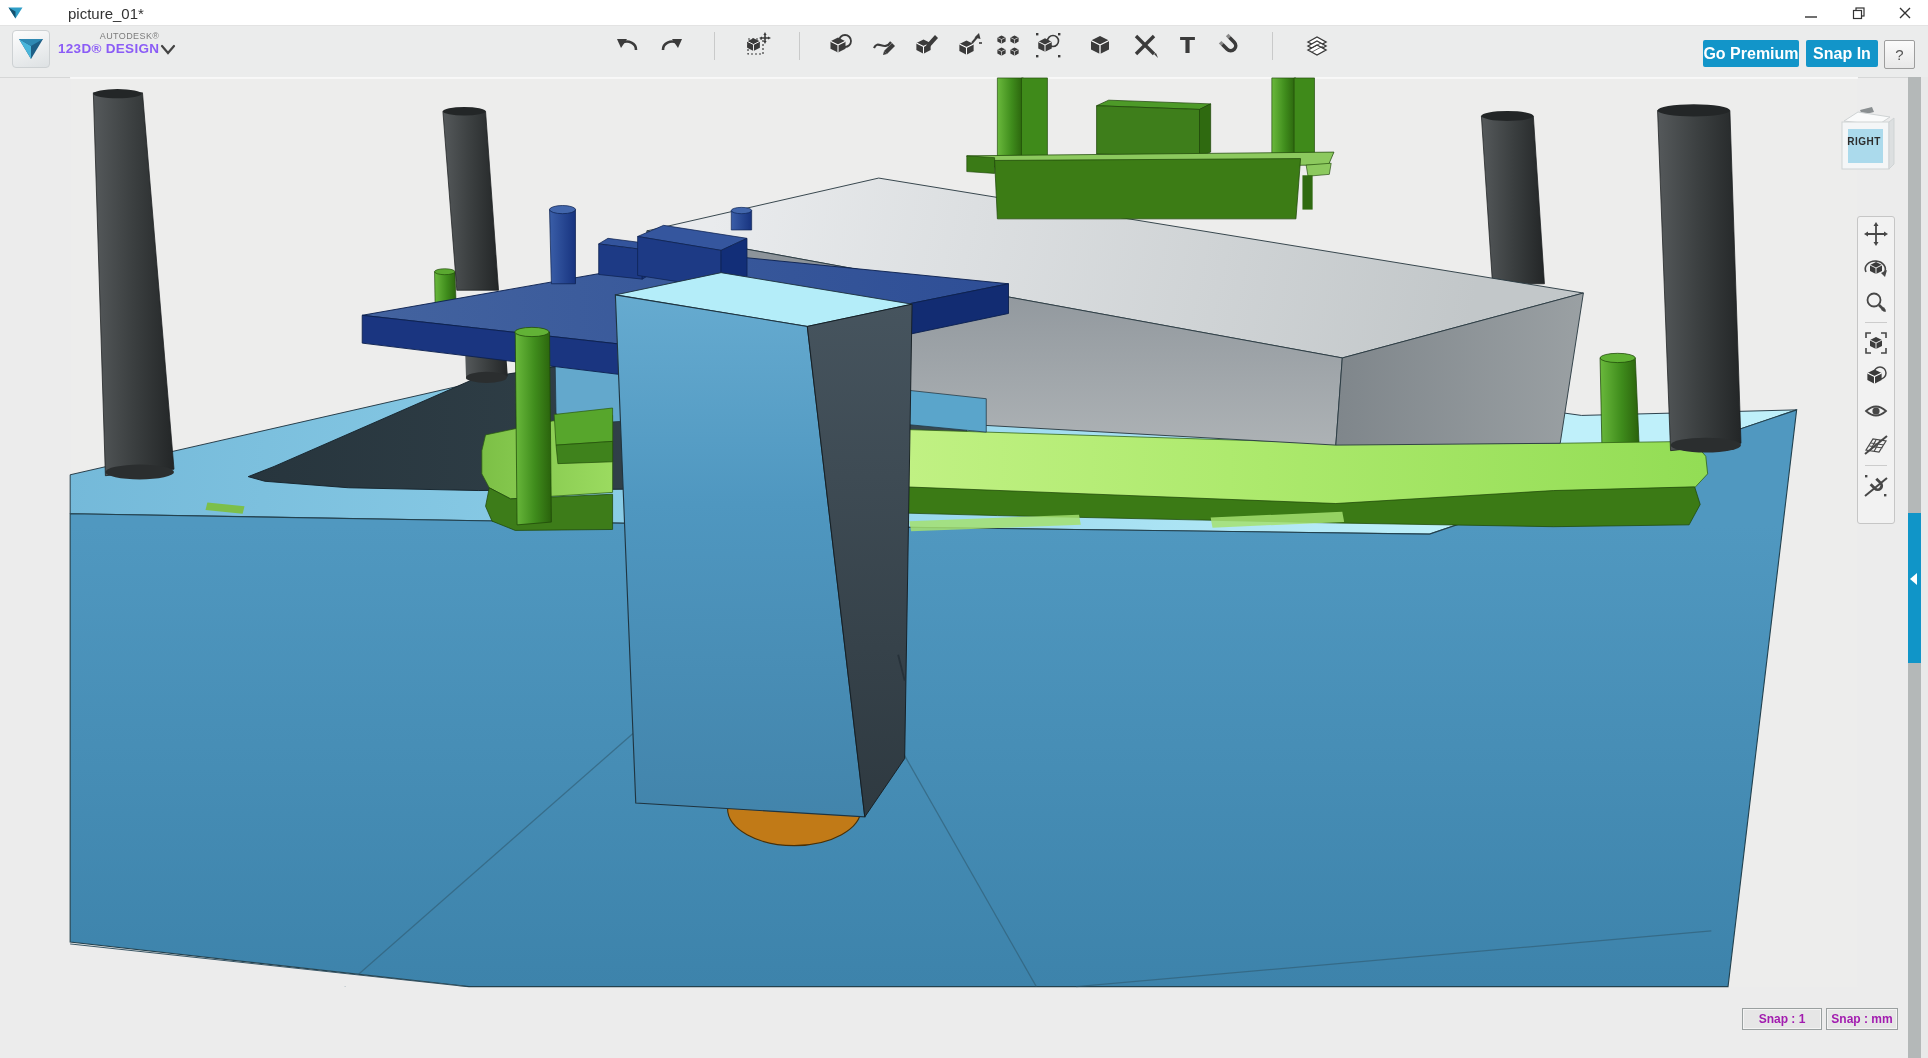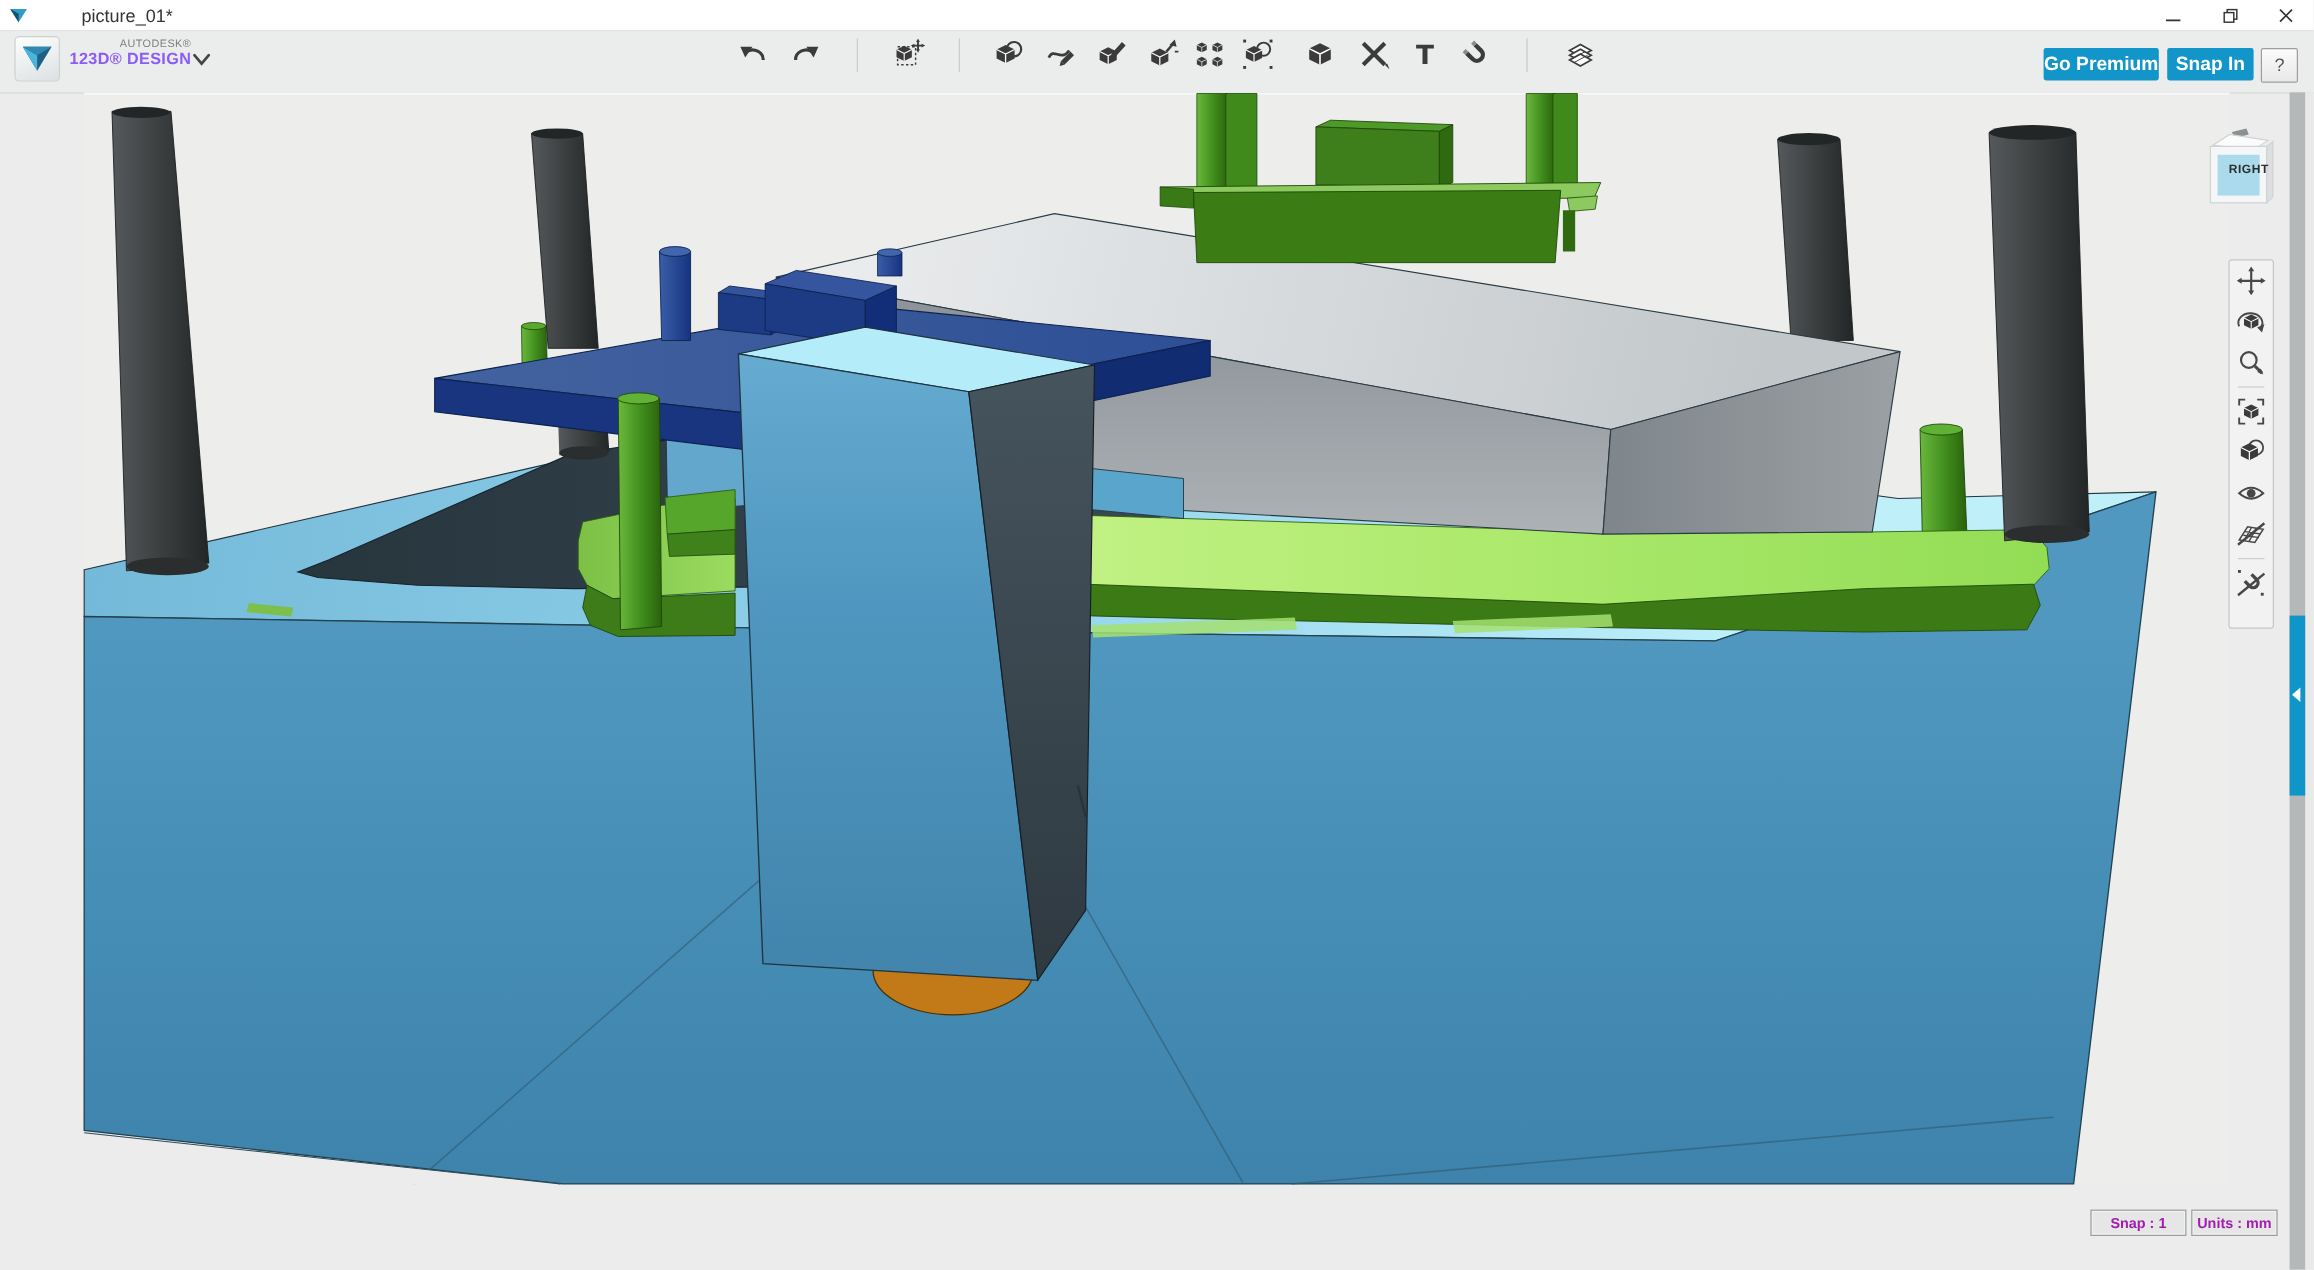--- a/index.html
+++ b/index.html
@@ -19,21 +19,21 @@
   .ticon{position:absolute;top:6px;width:26px;height:26px;cursor:pointer;}
   .tsep{position:absolute;top:6px;width:1px;height:28px;background:#c9caca;}
   .btn{position:absolute;top:14px;height:27px;border-radius:2px;font-size:16px;font-weight:bold;
     display:flex;align-items:center;justify-content:center;color:#fff;cursor:pointer;}
   .btn-blue{background:#1295c9;}
   #help-btn{background:linear-gradient(#fbfbfb,#e8e8e8);border:1px solid #9d9d9d;color:#555;font-weight:normal;font-size:15px;}
   
   #viewport{position:absolute;left:0;top:77px;width:1928px;height:981px;}
   #scene{position:absolute;left:0;top:0;}
   #viewcube{position:absolute;left:1834px;top:27px;width:64px;height:74px;}
-  #viewcube-label{position:absolute;left:20px;top:32px;width:40px;text-align:center;font-size:10px;font-weight:bold;color:#2c2c2c;letter-spacing:.5px;}
+  #viewcube-label{position:absolute;left:10px;top:32px;width:40px;text-align:center;font-size:10px;font-weight:bold;color:#2c2c2c;letter-spacing:.5px;}
   #navbar{position:absolute;left:1857px;top:139px;width:36px;height:306px;background:#f2f2f2;
     border:1px solid #c6c6c6;border-radius:3px;display:flex;flex-direction:column;align-items:center;}
   .nicon{width:26px;height:26px;margin:4px 0;cursor:pointer;}
   .nsep{width:22px;height:1px;background:#cccccc;margin:3px 0;}
   #scrolltrack{position:absolute;left:1908px;top:0;width:13px;height:981px;background:#b4b8b8;}
   #scrollmargin{position:absolute;left:1921px;top:0;width:7px;height:981px;background:#e9e9e9;}
   #scrollthumb{position:absolute;left:1908px;top:436px;width:13px;height:150px;background:#1095c8;cursor:pointer;}
   #scrollarrow{position:absolute;left:2px;top:60px;width:0;height:0;border-top:6px solid transparent;
     border-bottom:6px solid transparent;border-right:7px solid #ffffff;}
   .statusbox{position:absolute;top:931px;height:20px;background:#e6e6e6;border:1px solid #9aa0a0;
@@ -394,14 +394,14 @@
     </svg>
   </div>
 
   <div id="scrollmargin"></div>
   <div id="scrolltrack"></div>
   <div id="scrollthumb">
     <div id="scrollarrow"></div>
   </div>
 
   <div class="statusbox" style="left:1742px;width:78px">Snap : 1</div>
-  <div class="statusbox" style="left:1826px;width:70px">Units : mm</div>
+  <div class="statusbox" style="left:1826px;width:70px">Snap : mm</div>
 </div>
 
 </body></html>

